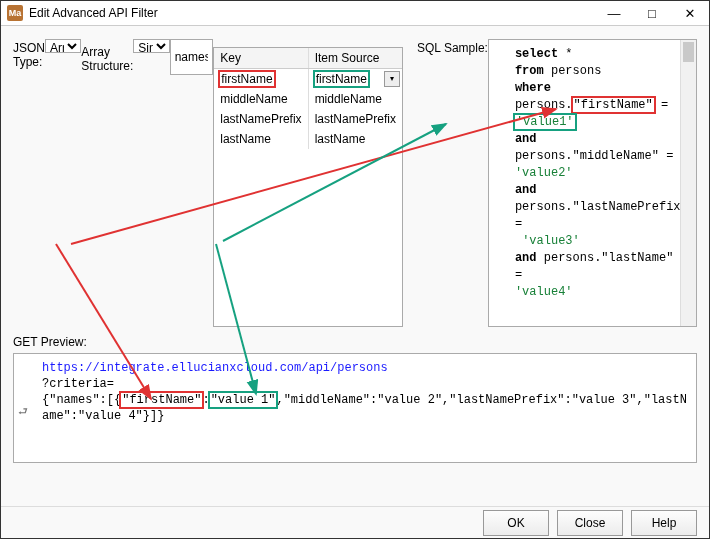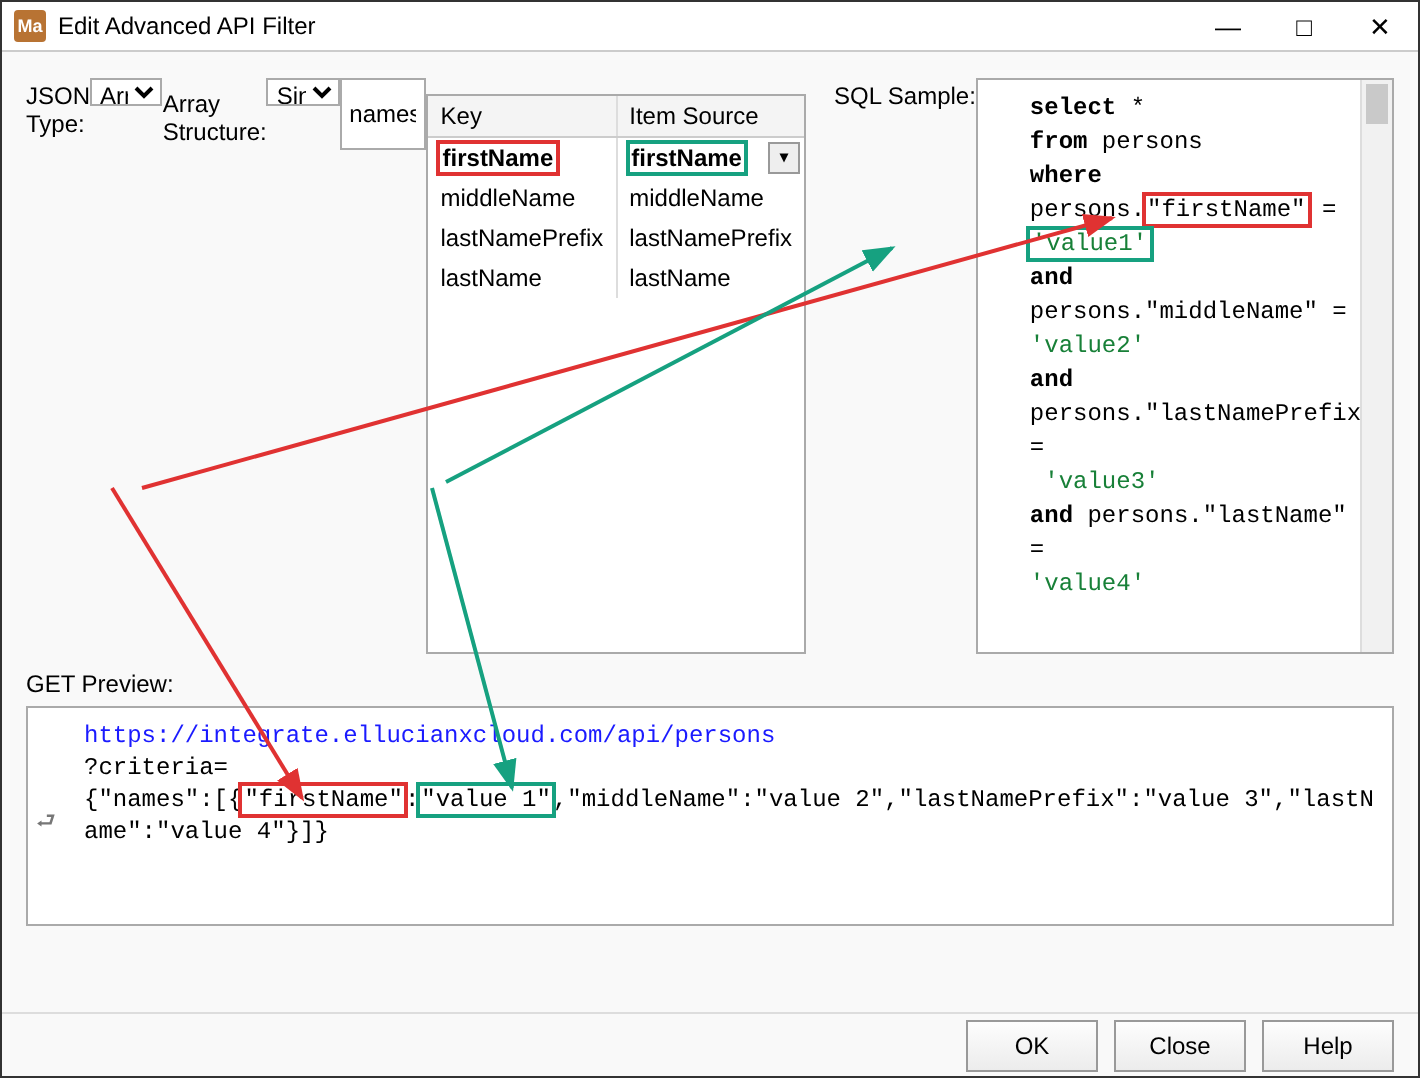--- a/index.html
+++ b/index.html
@@ -14,21 +14,21 @@
   .cols { display:flex; gap:14px; height:288px; }
   .left { width:390px; display:flex; flex-direction:row; }
   .right { flex:1; display:flex; flex-direction:row; }
   .lbl { margin:2px 0 4px 0; }
   select.field { width:100%; height:14px; background:#fff; border:1px solid #aaa; font-family:inherit; font-size:12px; }
   input.field { width:100%; height:22px; background:#fff; border:1px solid #aaa; padding:17px 4px; font-family:inherit; font-size:12px; }
   .tablewrap { border:1px solid #aaa; background:#fff; margin-top:8px; }
   table { width:100%; border-collapse:collapse; }
   th { text-align:left; font-weight:normal; background:#f4f4f4; border-bottom:1px solid #ccc; padding:3px 6px; height:20px; }
   td { padding:2px 6px; height:20px; }
-  tr.sel td { background:#fff;font-weight:bold; }
+  tr.sel td { background:#fff; }
   th:first-child, td:first-child { width:160px; border-right:1px solid #ddd; }
   .cell-dd { position:relative; }
   .cell-dd .ddbtn { position:absolute; right:2px; top:2px; width:16px; height:16px; border:1px solid #999; background:#eee; display:flex;align-items:center;justify-content:center;font-size:8px;line-height:1;}
   .btnrow { margin-top:10px; display:flex; gap:10px; }
   .btn { min-width:66px; height:26px; border:1px solid #999; background:linear-gradient(#fdfdfd,#ececec); display:flex; align-items:center; justify-content:center; cursor:default; padding:0 10px;}
   .sql-box { flex:1; border:1px solid #aaa; background:#fff; position:relative; overflow:hidden; }
   .sql-scroll { position:absolute; top:0; right:0; bottom:0; width:16px; background:#f1f1f1; border-left:1px solid #ddd;}
   .sql-thumb { position:absolute; top:2px; left:2px; right:2px; height:20px; background:#c9c9c9;}
   .sql-pre { padding:6px 10px 6px 26px; font-family:Consolas, "Courier New", monospace; font-size:12px; line-height:17px; white-space:pre-wrap; }
   .kw { color:#000000; font-weight:bold; }

